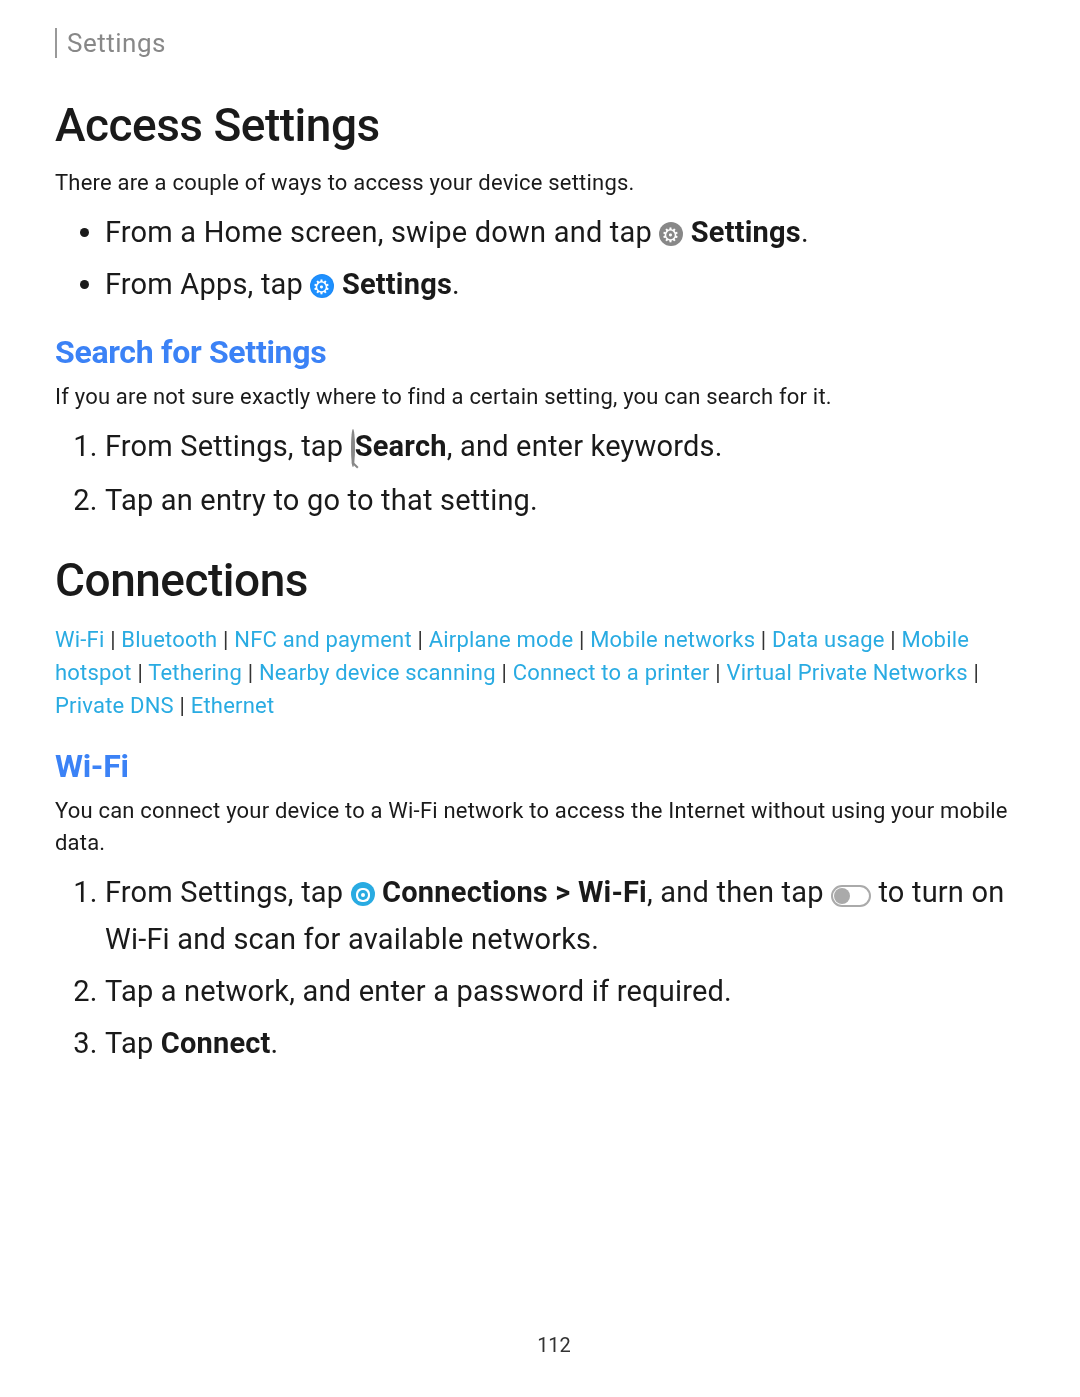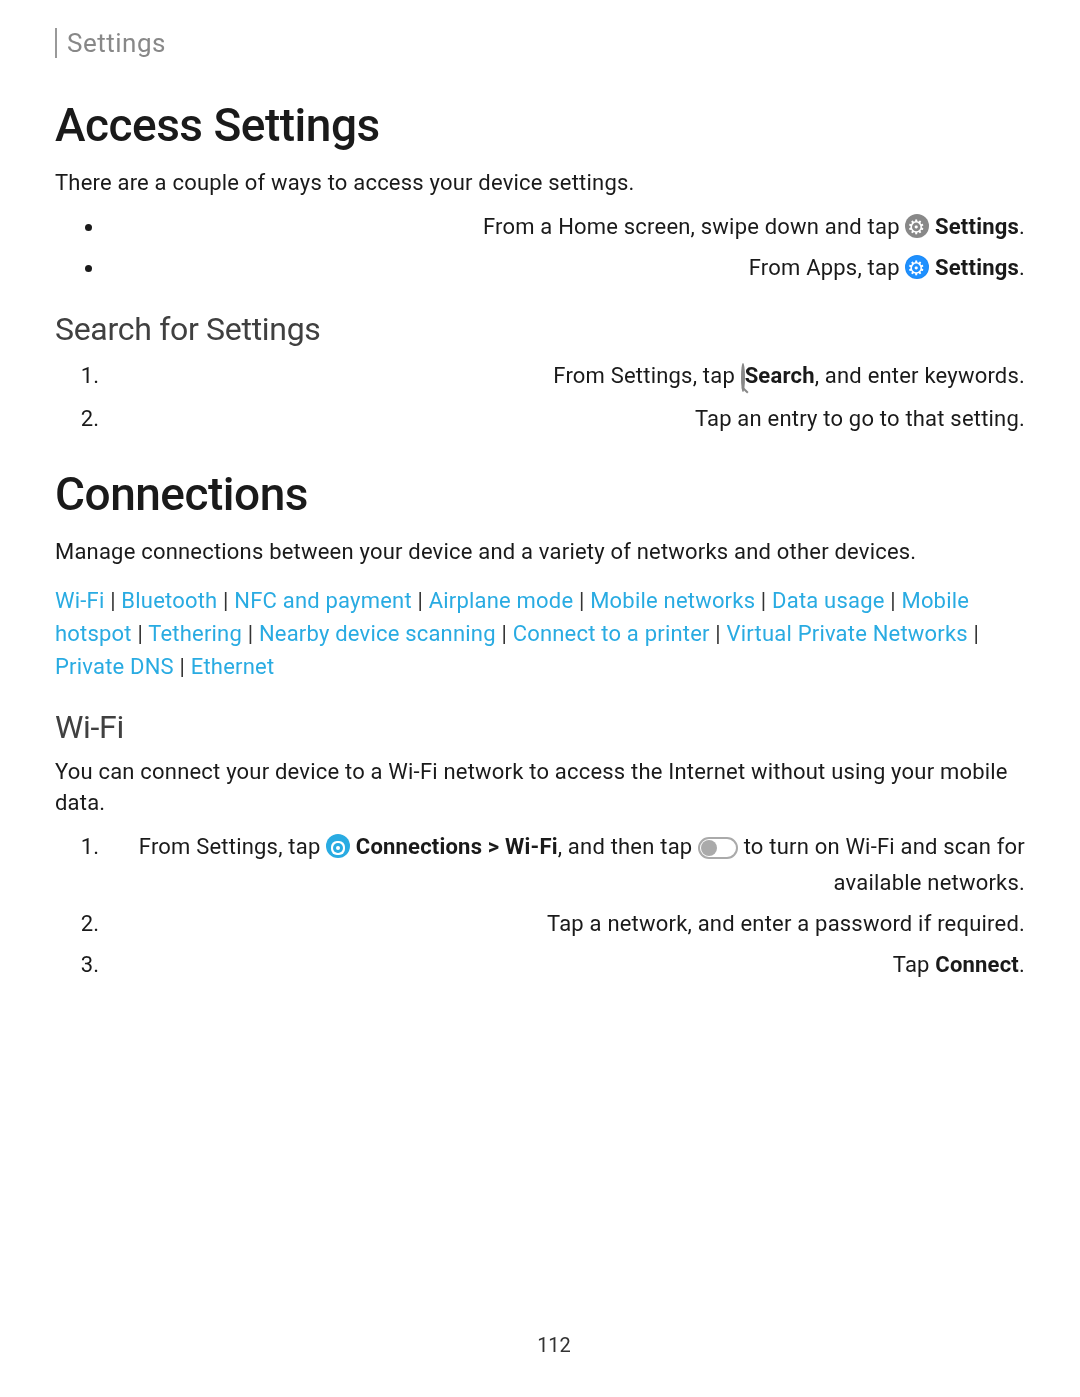--- a/index.html
+++ b/index.html
@@ -29,37 +29,36 @@
     letter-spacing: 0.5px;
   }
   h1 {
     font-size: 46px;
     font-weight: 500;
     margin: 30px 0 15px 0;
     letter-spacing: -0.5px;
   }
   h2 {
     font-size: 32px;
-    font-weight: 400;
-    color: #404040;
+    font-weight: 700;
+    color: #3b82f6;
     margin: 25px 0 10px 0;
     letter-spacing: -0.3px;
   }
   p {
     font-size: 22px;
     line-height: 1.45;
     margin: 2px 0;
     letter-spacing: 0.2px;
   }
   ul, ol {
-    font-size: 22px;
+    font-size: 29px;
     line-height: 1.6;
     padding-left: 50px;
     margin: 10px 0;
-    text-align: right;
   }
   li { margin: 6px 0; letter-spacing: 0.2px; }
   .bold { font-weight: 700; }
   .link { color: #29abe2; }
   .sep { color: #333; }
   .links-block { font-size: 22px; line-height: 1.5; margin: 16px 0 25px 0; }
   .page-num {
     position: absolute;
     bottom: 40px;
     left: 0; right: 0;
@@ -163,30 +162,30 @@
       <span>From a Home screen, swipe down and tap </span><span class="icon icon-gear-grey"></span>
       <span class="bold">Settings</span><span>.</span>
     </li>
     <li>
       <span>From Apps, tap </span><span class="icon icon-gear-color"></span>
       <span class="bold">Settings</span><span>.</span>
     </li>
   </ul>
 
   <h2>Search for Settings</h2>
+  <p>If you are not sure exactly where to find a certain setting, you can search for it.</p>
   <ol>
     <li>
       <span>From Settings, tap </span><span class="icon-search"></span>
       <span class="bold">Search</span><span>, and enter keywords.</span>
     </li>
     <li>Tap an entry to go to that setting.</li>
   </ol>
 
   <h1>Connections</h1>
-  <p>Manage connections between your device and a variety of networks and other devices.</p>
   <p class="links-block" id="links-container"><span class="link">Wi-Fi</span><span class="sep"> | </span><span class="link">Bluetooth</span><span class="sep"> | </span><span class="link">NFC and payment</span><span class="sep"> | </span><span class="link">Airplane mode</span><span class="sep"> | </span><span class="link">Mobile networks</span><span class="sep"> | </span><span class="link">Data usage</span><span class="sep"> | </span><span class="link">Mobile hotspot</span><span class="sep"> | </span><span class="link">Tethering</span><span class="sep"> | </span><span class="link">Nearby device scanning</span><span class="sep"> | </span><span class="link">Connect to a printer</span><span class="sep"> | </span><span class="link">Virtual Private Networks</span><span class="sep"> | </span><span class="link">Private DNS</span><span class="sep"> | </span><span class="link">Ethernet</span></p>
 
   <h2>Wi-Fi</h2>
   <p>You can connect your device to a Wi-Fi network to access the Internet without using your mobile data.</p>
   <ol>
     <li>
       <span>From Settings, tap </span><span class="icon icon-wifi"></span>
       <span class="bold">Connections &gt; Wi-Fi</span><span>, and then tap </span><span class="icon-toggle"></span><span> to turn on Wi-Fi and scan for available networks.</span>
     </li>
     <li>Tap a network, and enter a password if required.</li>

